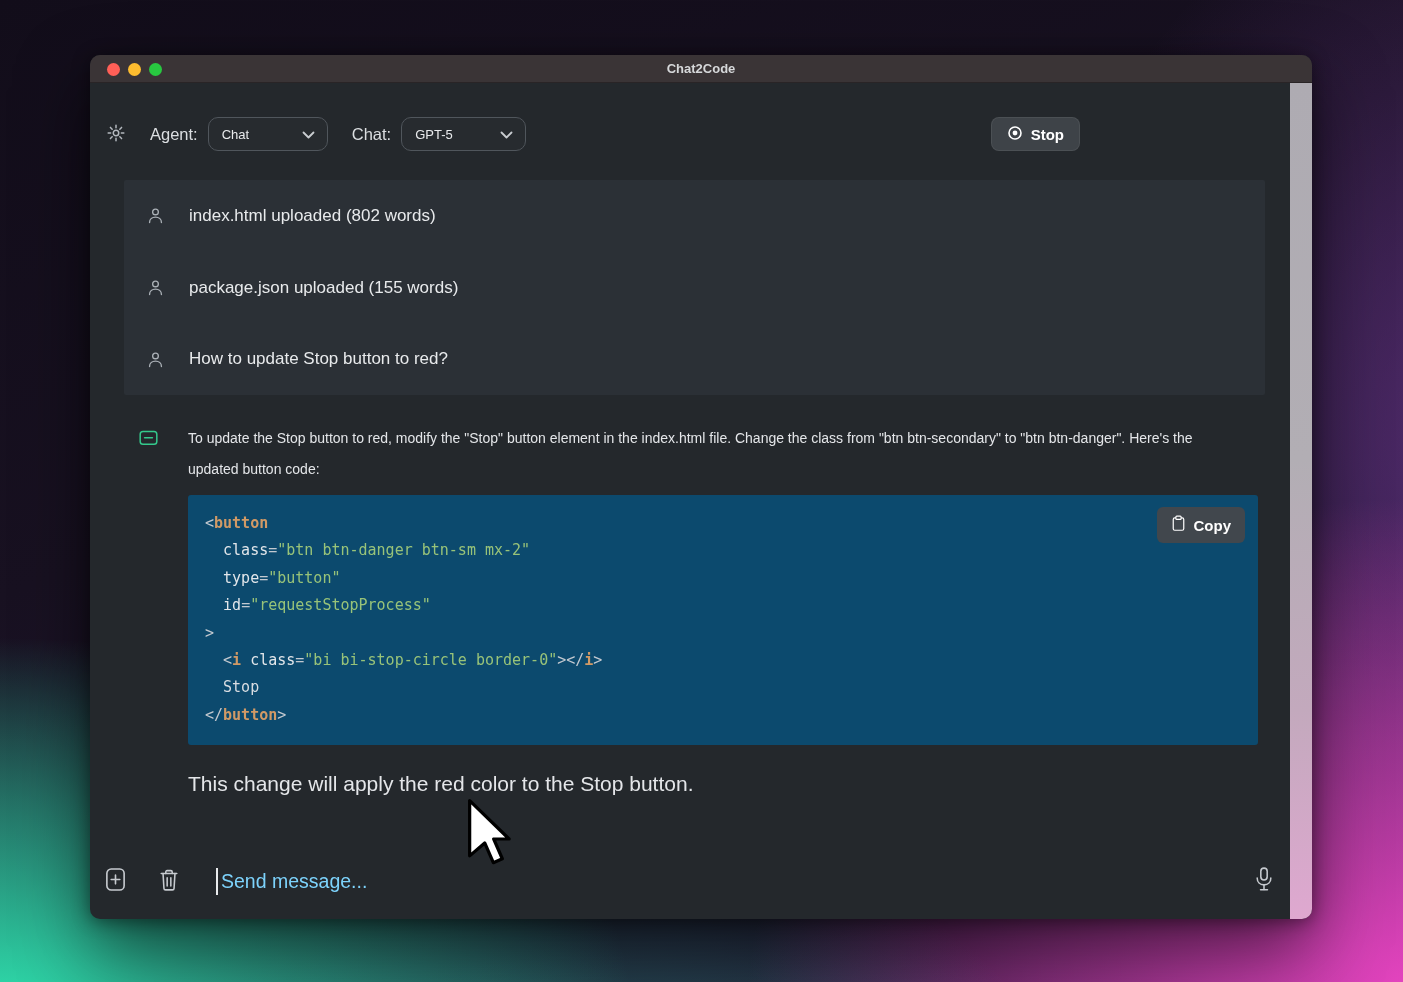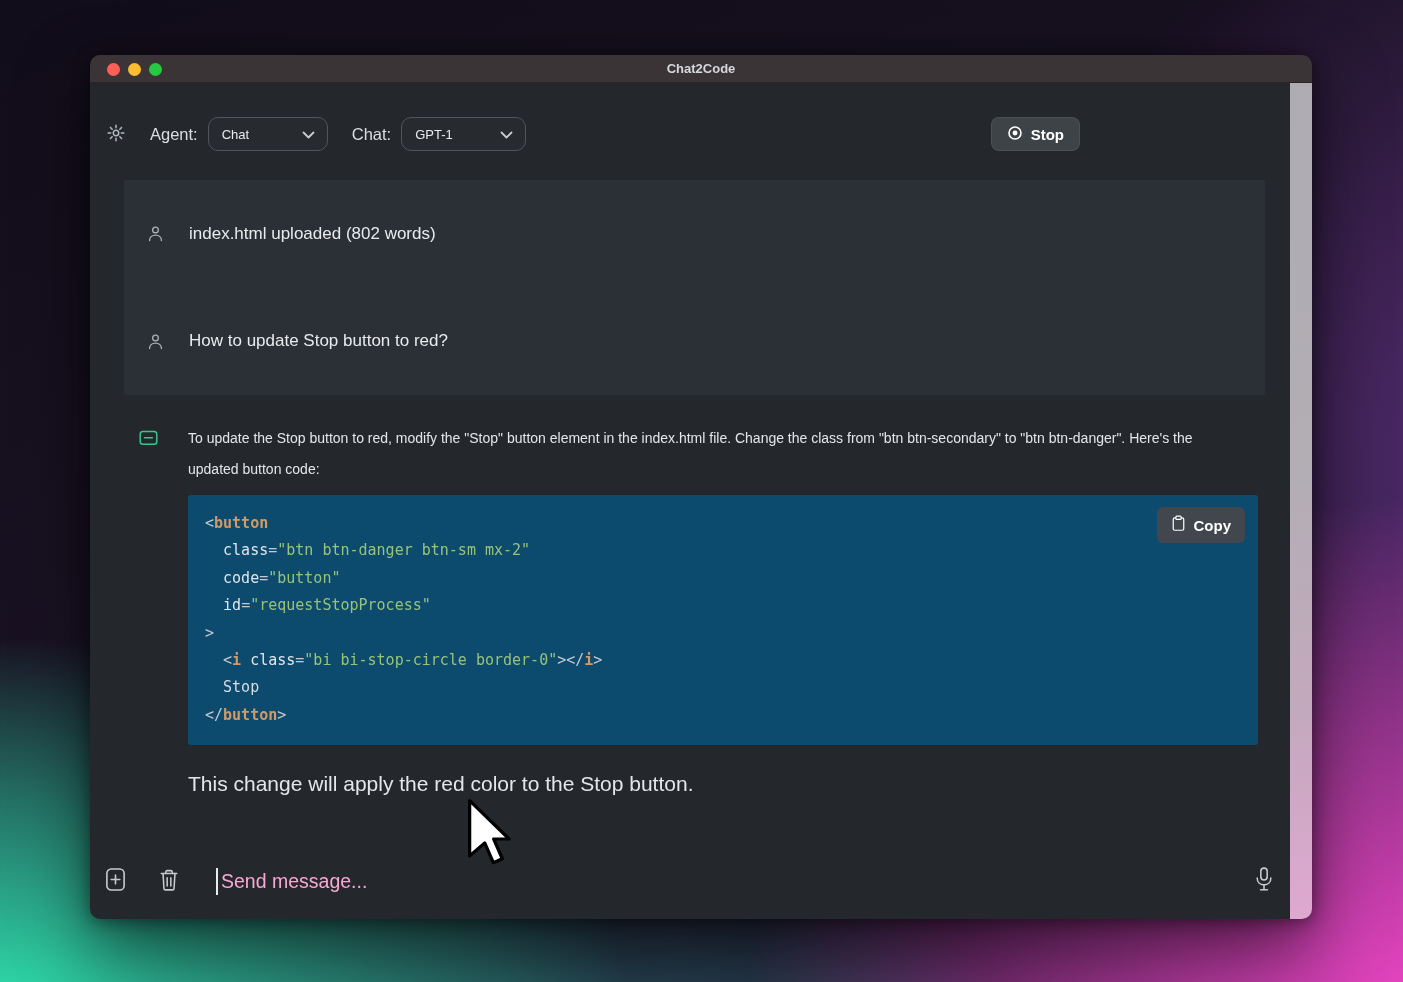--- a/index.html
+++ b/index.html
@@ -70,21 +70,21 @@
     font-family:"Liberation Sans",sans-serif; display:flex; align-items:center; gap:8px; cursor:pointer; }
   .a-outro { font-size:21px; color:#e4e6e9; margin-top:27px; }
 
   
   .composer { position:absolute; left:0; bottom:0; width:1200px; height:72px;
     display:flex; align-items:center; padding:0 16px 4px 14px; }
   .icon-btn { background:none; border:none; cursor:pointer; display:flex; align-items:center; }
   .icon-btn + .icon-btn { margin-left:31px; }
   .msg-input { display:flex; align-items:center; margin-left:36px; flex:1; cursor:text; height:40px; }
   .caret { width:2px; height:27px; background:#e9ebed; margin-right:3px; }
-  .placeholder { font-size:19.5px; color:#f9a8d4; }
+  .placeholder { font-size:19.5px; color:#7dd3fc; }
   .mic-btn { margin-left:auto; }
 
   
   .scroll-strip { position:absolute; top:28px; right:0; bottom:0; width:22px;
     background:linear-gradient(180deg,#aeabb2 0%,#b2aeb4 45%,#c3a9bd 75%,#dfa8d0 100%); cursor:pointer; }
 
   
   .cursor { position:absolute; left:466px; top:797px; z-index:50; pointer-events:none; }
 </style>
 </head>
@@ -115,21 +115,21 @@
       <span>Chat</span>
       <span>
         <svg width="13" height="8" viewBox="0 0 13 8" fill="none" stroke="#c9cdd1" stroke-width="1.8" stroke-linecap="round" stroke-linejoin="round">
             <path d="M1.5 1.5L6.5 6.5L11.5 1.5"></path>
           </svg>
       </span>
     </div>
     <span class="gap-med"></span>
     <span class="tb-label">Chat:</span>
     <div class="select model">
-      <span>GPT-1</span>
+      <span>GPT-5</span>
       <span>
         <svg width="13" height="8" viewBox="0 0 13 8" fill="none" stroke="#c9cdd1" stroke-width="1.8" stroke-linecap="round" stroke-linejoin="round">
             <path d="M1.5 1.5L6.5 6.5L11.5 1.5"></path>
           </svg>
       </span>
     </div>
     <span class="spacer"></span>
     <button class="stop-btn">
       <span>
         <svg width="16" height="16" viewBox="0 0 16 16" fill="none">
@@ -151,41 +151,50 @@
       </span>
       <span class="u-text">index.html uploaded (802 words)</span>
     </div>
     <div class="u-row">
       <span class="u-icon">
         <svg width="19" height="19" viewBox="0 0 24 24" fill="none" stroke="#aab0b6" stroke-width="1.7" stroke-linecap="round">
           <circle cx="12" cy="7.5" r="3.6"></circle>
             <path d="M4.5 20.8c0-4.1 3.4-6.7 7.5-6.7s7.5 2.6 7.5 6.7"></path>
         </svg>
       </span>
+      <span class="u-text">package.json uploaded (155 words)</span>
+    </div>
+    <div class="u-row">
+      <span class="u-icon">
+        <svg width="19" height="19" viewBox="0 0 24 24" fill="none" stroke="#aab0b6" stroke-width="1.7" stroke-linecap="round">
+          <circle cx="12" cy="7.5" r="3.6"></circle>
+            <path d="M4.5 20.8c0-4.1 3.4-6.7 7.5-6.7s7.5 2.6 7.5 6.7"></path>
+        </svg>
+      </span>
       <span class="u-text">How to update Stop button to red?</span>
     </div>
   </div>
 
   <div class="assistant-row">
     <div class="a-icon-col">
       <span>
         <svg width="21" height="21" viewBox="0 0 24 24" fill="none" stroke="#34c98c" stroke-width="1.7" stroke-linejoin="round">
           <rect x="2.5" y="4" width="19" height="14.5" rx="3.2"></rect>
           <path d="M7.5 11.2h9" stroke-linecap="round"></path>
         </svg>
       </span>
     </div>
     <div class="a-content">
       <p class="a-intro">To update the Stop button to red, modify the "Stop" button element in the index.html file. Change the class from "btn btn-secondary" to "btn btn-danger". Here's the updated button code:</p>
 
       <div class="code-block">
         <div id="code-content">
             <div class="code-line"><span class="tk-p">&lt;</span><span class="tk-t">button</span></div>
             <div class="code-line"><span class="tk-a">  class</span><span class="tk-p">=</span><span class="tk-s">"btn btn-danger btn-sm mx-2"</span></div>
-            <div class="code-line"><span class="tk-a">  code</span><span class="tk-p">=</span><span class="tk-s">"button"</span></div>
+            <div class="code-line"><span class="tk-a">  type</span><span class="tk-p">=</span><span class="tk-s">"button"</span></div>
             <div class="code-line"><span class="tk-a">  id</span><span class="tk-p">=</span><span class="tk-s">"requestStopProcess"</span></div>
             <div class="code-line"><span class="tk-p">&gt;</span></div>
             <div class="code-line"><span class="tk-p">  &lt;</span><span class="tk-t">i</span><span class="tk-a"> class</span><span class="tk-p">=</span><span class="tk-s">"bi bi-stop-circle border-0"</span><span class="tk-p">&gt;&lt;/</span><span class="tk-t">i</span><span class="tk-p">&gt;</span></div>
             <div class="code-line"><span class="tk-x">  Stop</span></div>
             <div class="code-line"><span class="tk-p">&lt;/</span><span class="tk-t">button</span><span class="tk-p">&gt;</span></div>
           </div>
         <button class="copy-btn">
           <span>
             <svg width="15" height="17" viewBox="0 0 20 22" fill="none" stroke="#ffffff" stroke-width="1.6">
               <rect x="3" y="3.6" width="14" height="16.4" rx="2"></rect>

